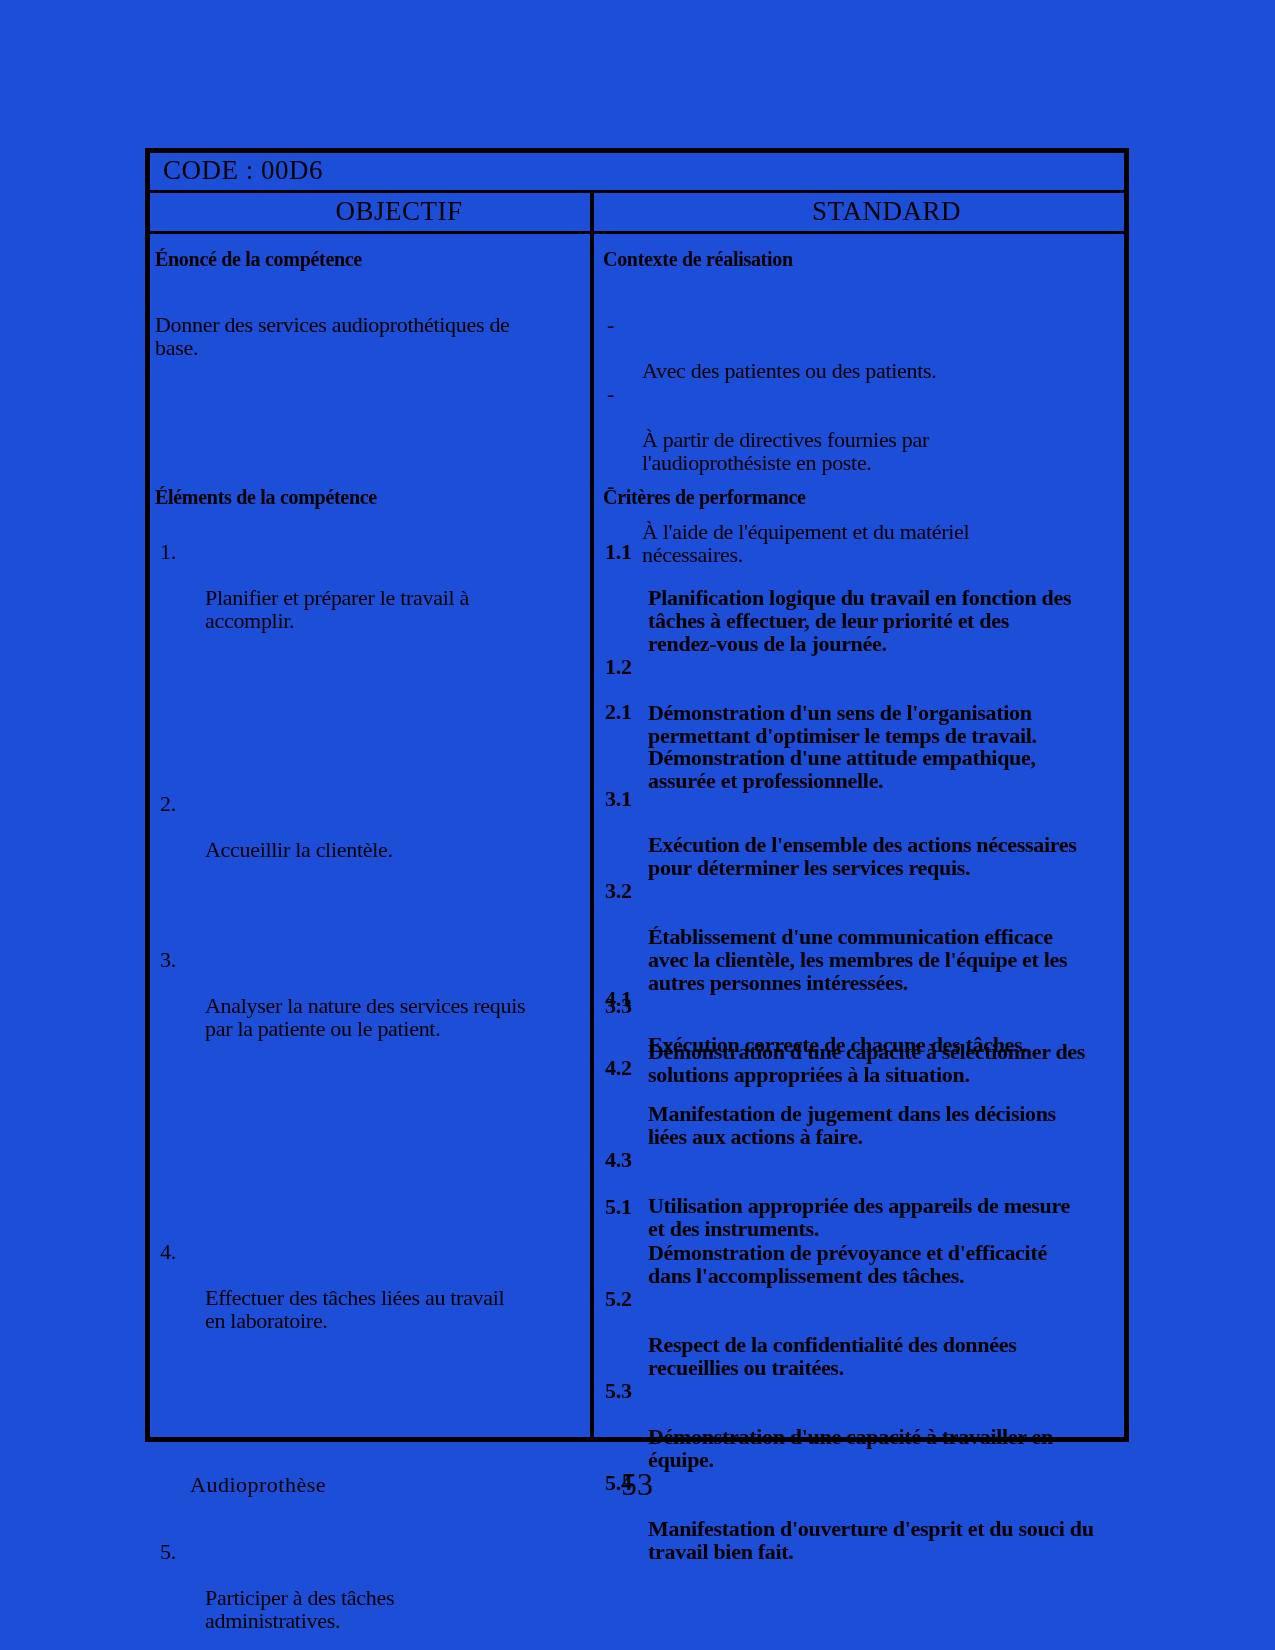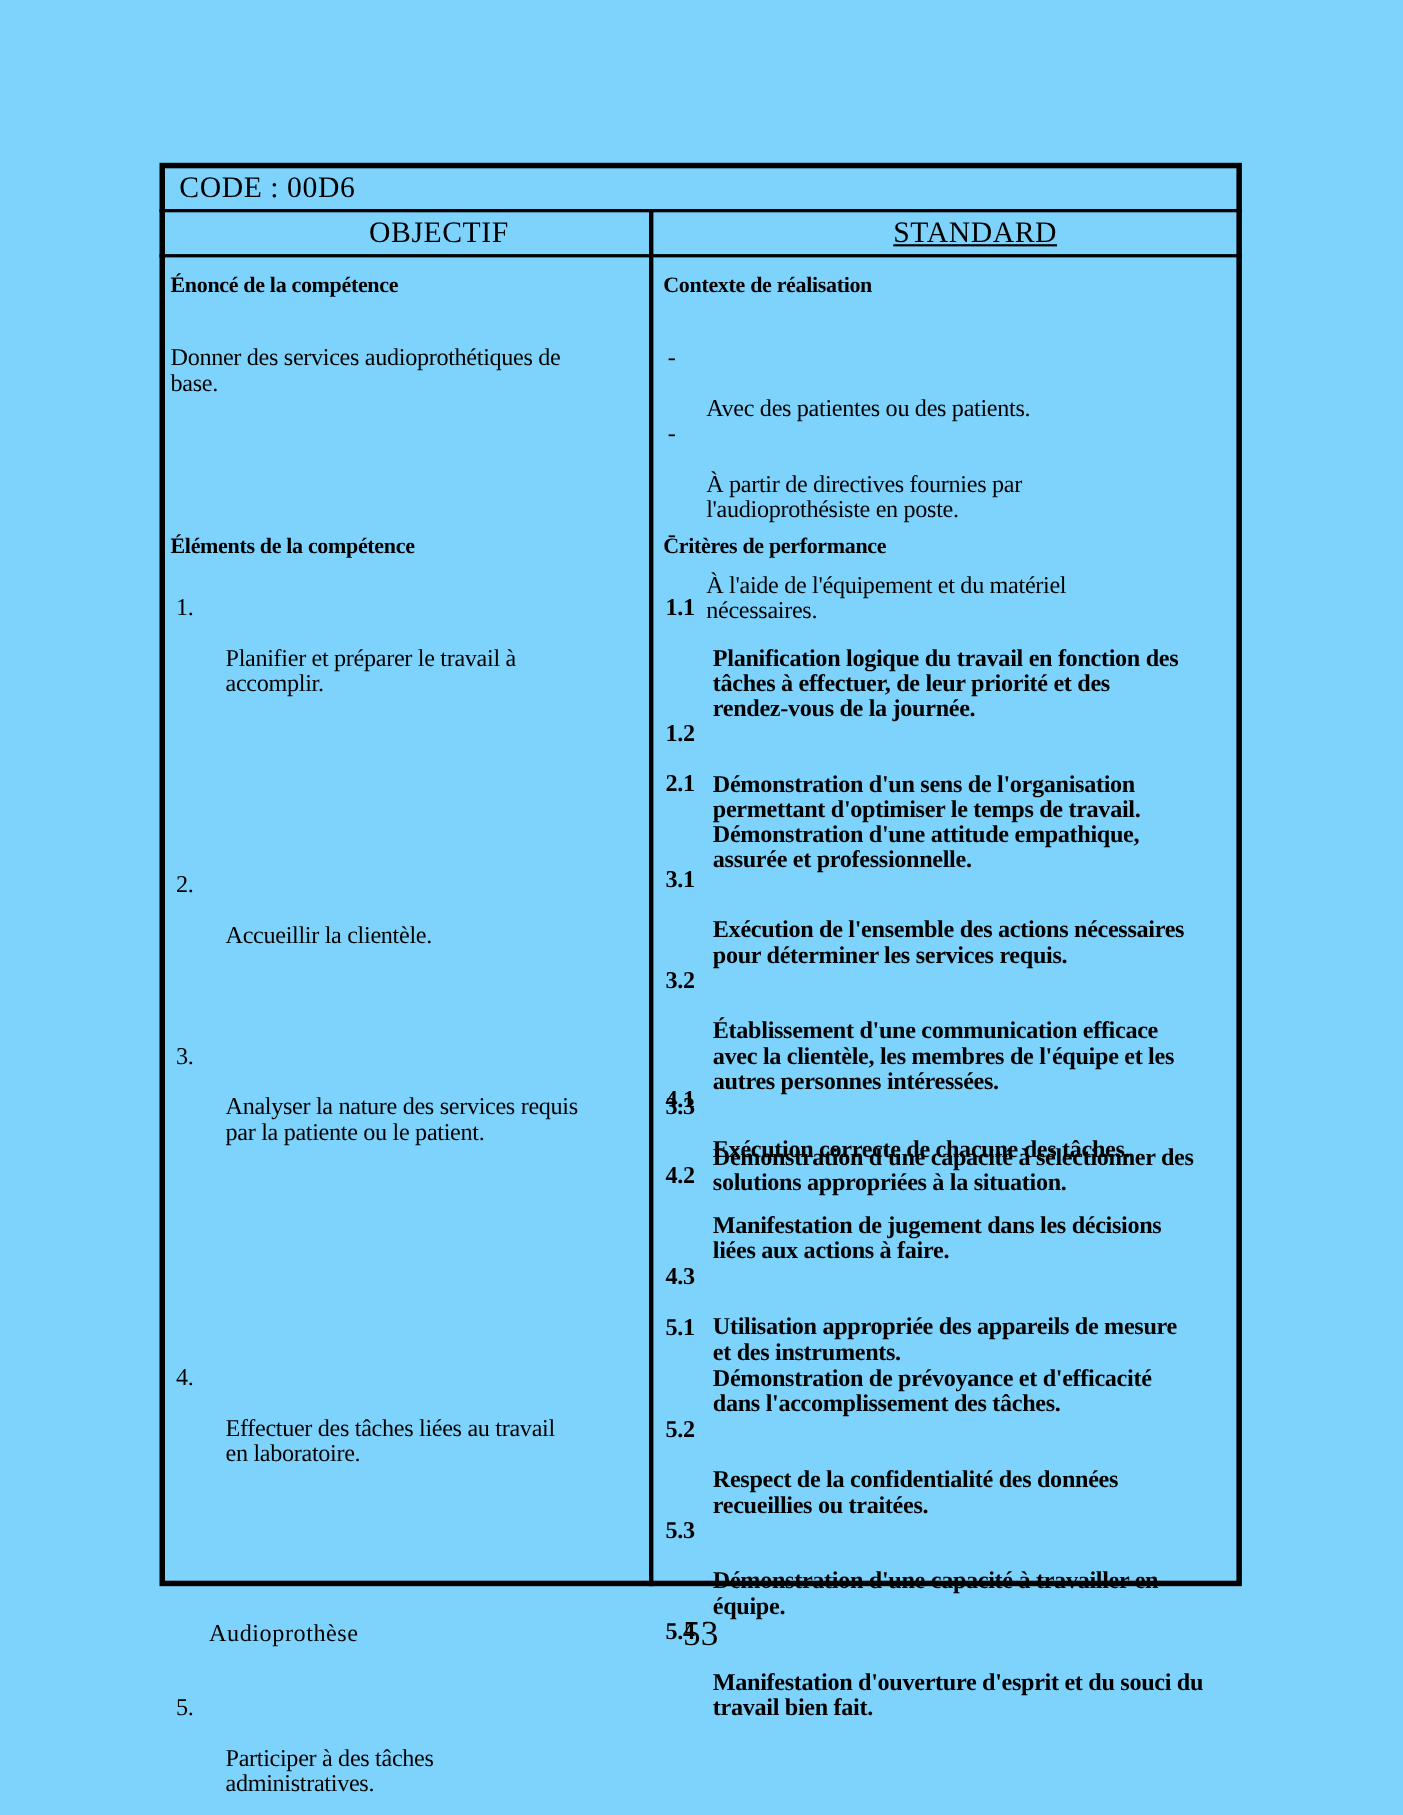--- a/index.html
+++ b/index.html
@@ -1,35 +1,35 @@
 <!DOCTYPE html>
 <html><head>
 <meta charset="utf-8">
 <style>
   html,body { margin:0; padding:0; background:#888; }
   .page {
     position:relative; width:1275px; height:1650px; margin:0 auto;
-    background:#7dd3fc; color:#000;
+    background:#1d4ed8; color:#000;
     font-family:"Liberation Serif", serif;
     overflow:hidden;
   }
   .abs { position:absolute; }
 
   
   .table-frame { left:145px; top:148px; width:974px; height:1284px; border:5px solid #000; }
   .hline { background:#000; height:3px; left:145px; width:984px; }
   .hline-1 { top:190px; }
   .hline-2 { top:231px; }
   .vline { background:#000; width:4px; left:590px; top:190px; height:1252px; }
 
   
   .code-label { left:163px; top:155px; font-size:27px; letter-spacing:0.5px; }
   .col-label { font-size:27px; text-align:center; letter-spacing:0.5px;margin-left:29px; }
   .col-label.objectif { left:150px; top:196px; width:440px; }
-  .col-label.standard { left:594px; top:196px; width:527px;text-decoration:underline; }
+  .col-label.standard { left:594px; top:196px; width:527px; }
 
   
   .section-heading { font-weight:bold; font-size:20px; letter-spacing:-0.3px; white-space:pre-line; }
   .body-text { font-size:22px; line-height:23px; letter-spacing:-0.3px; white-space:pre-line; }
 
   
   .el-item { position:relative; padding-left:45px; width:385px; }
   .el-item .num { position:absolute; left:0; top:0; }
 
   

